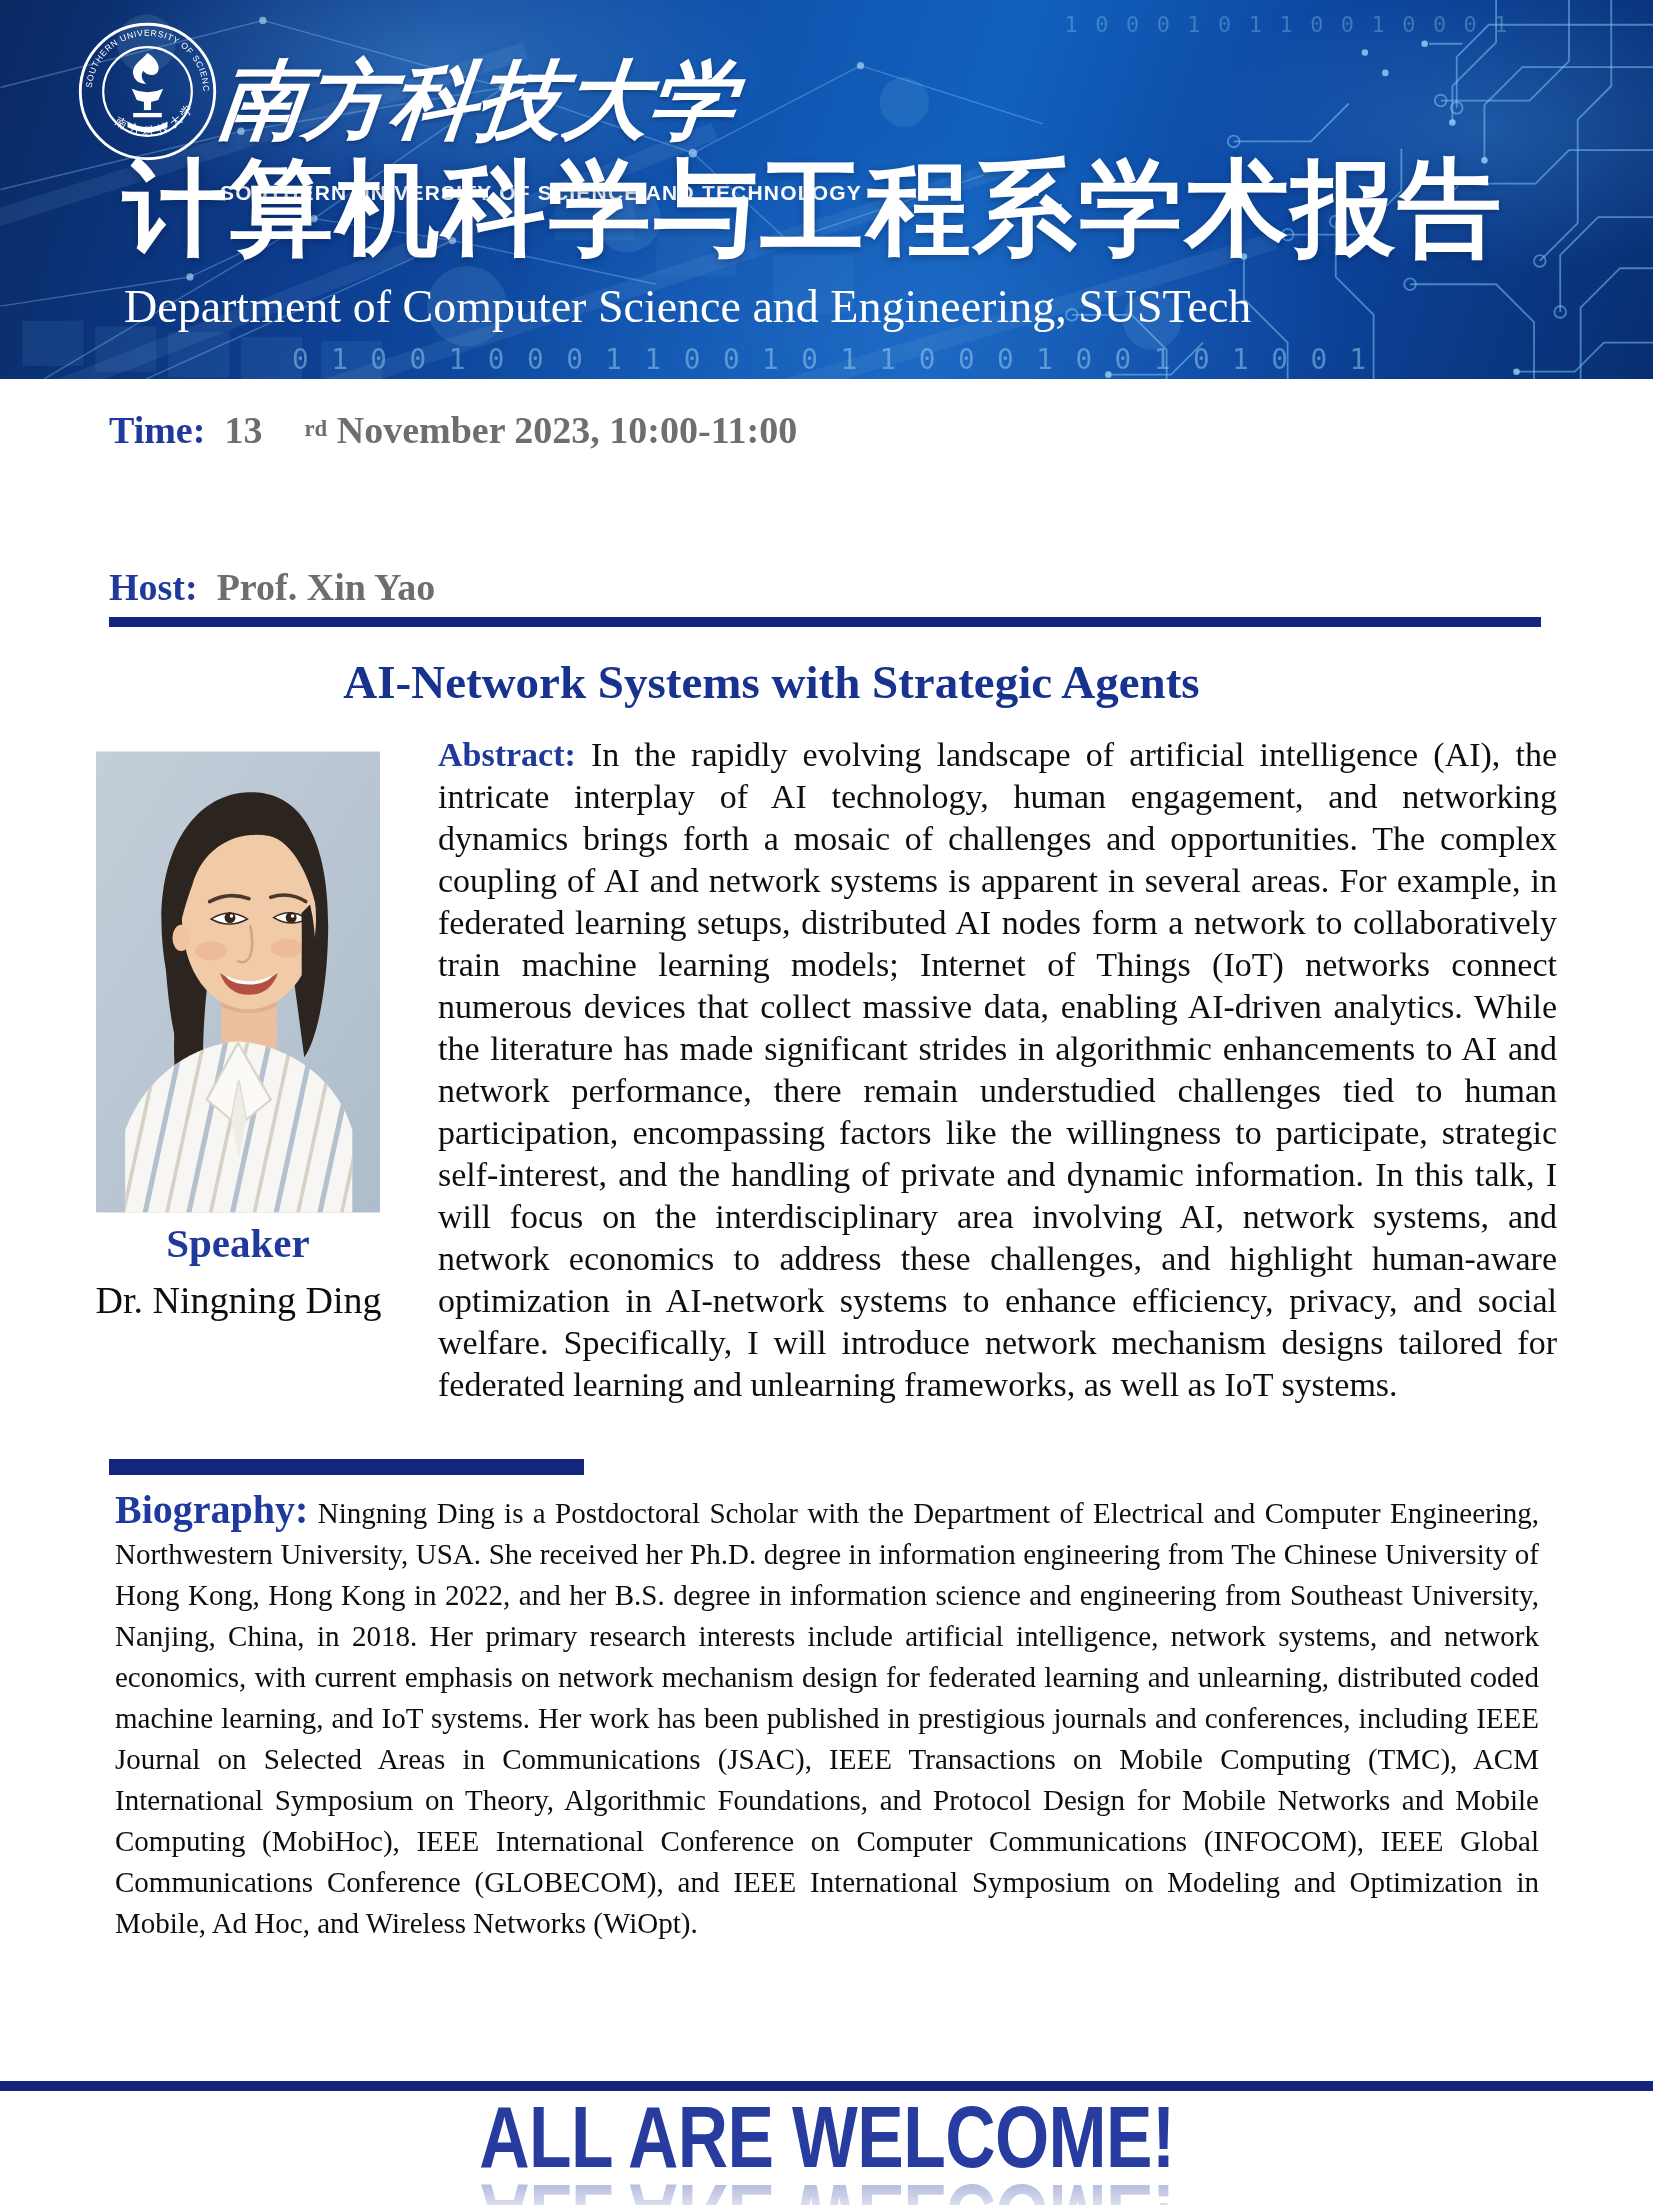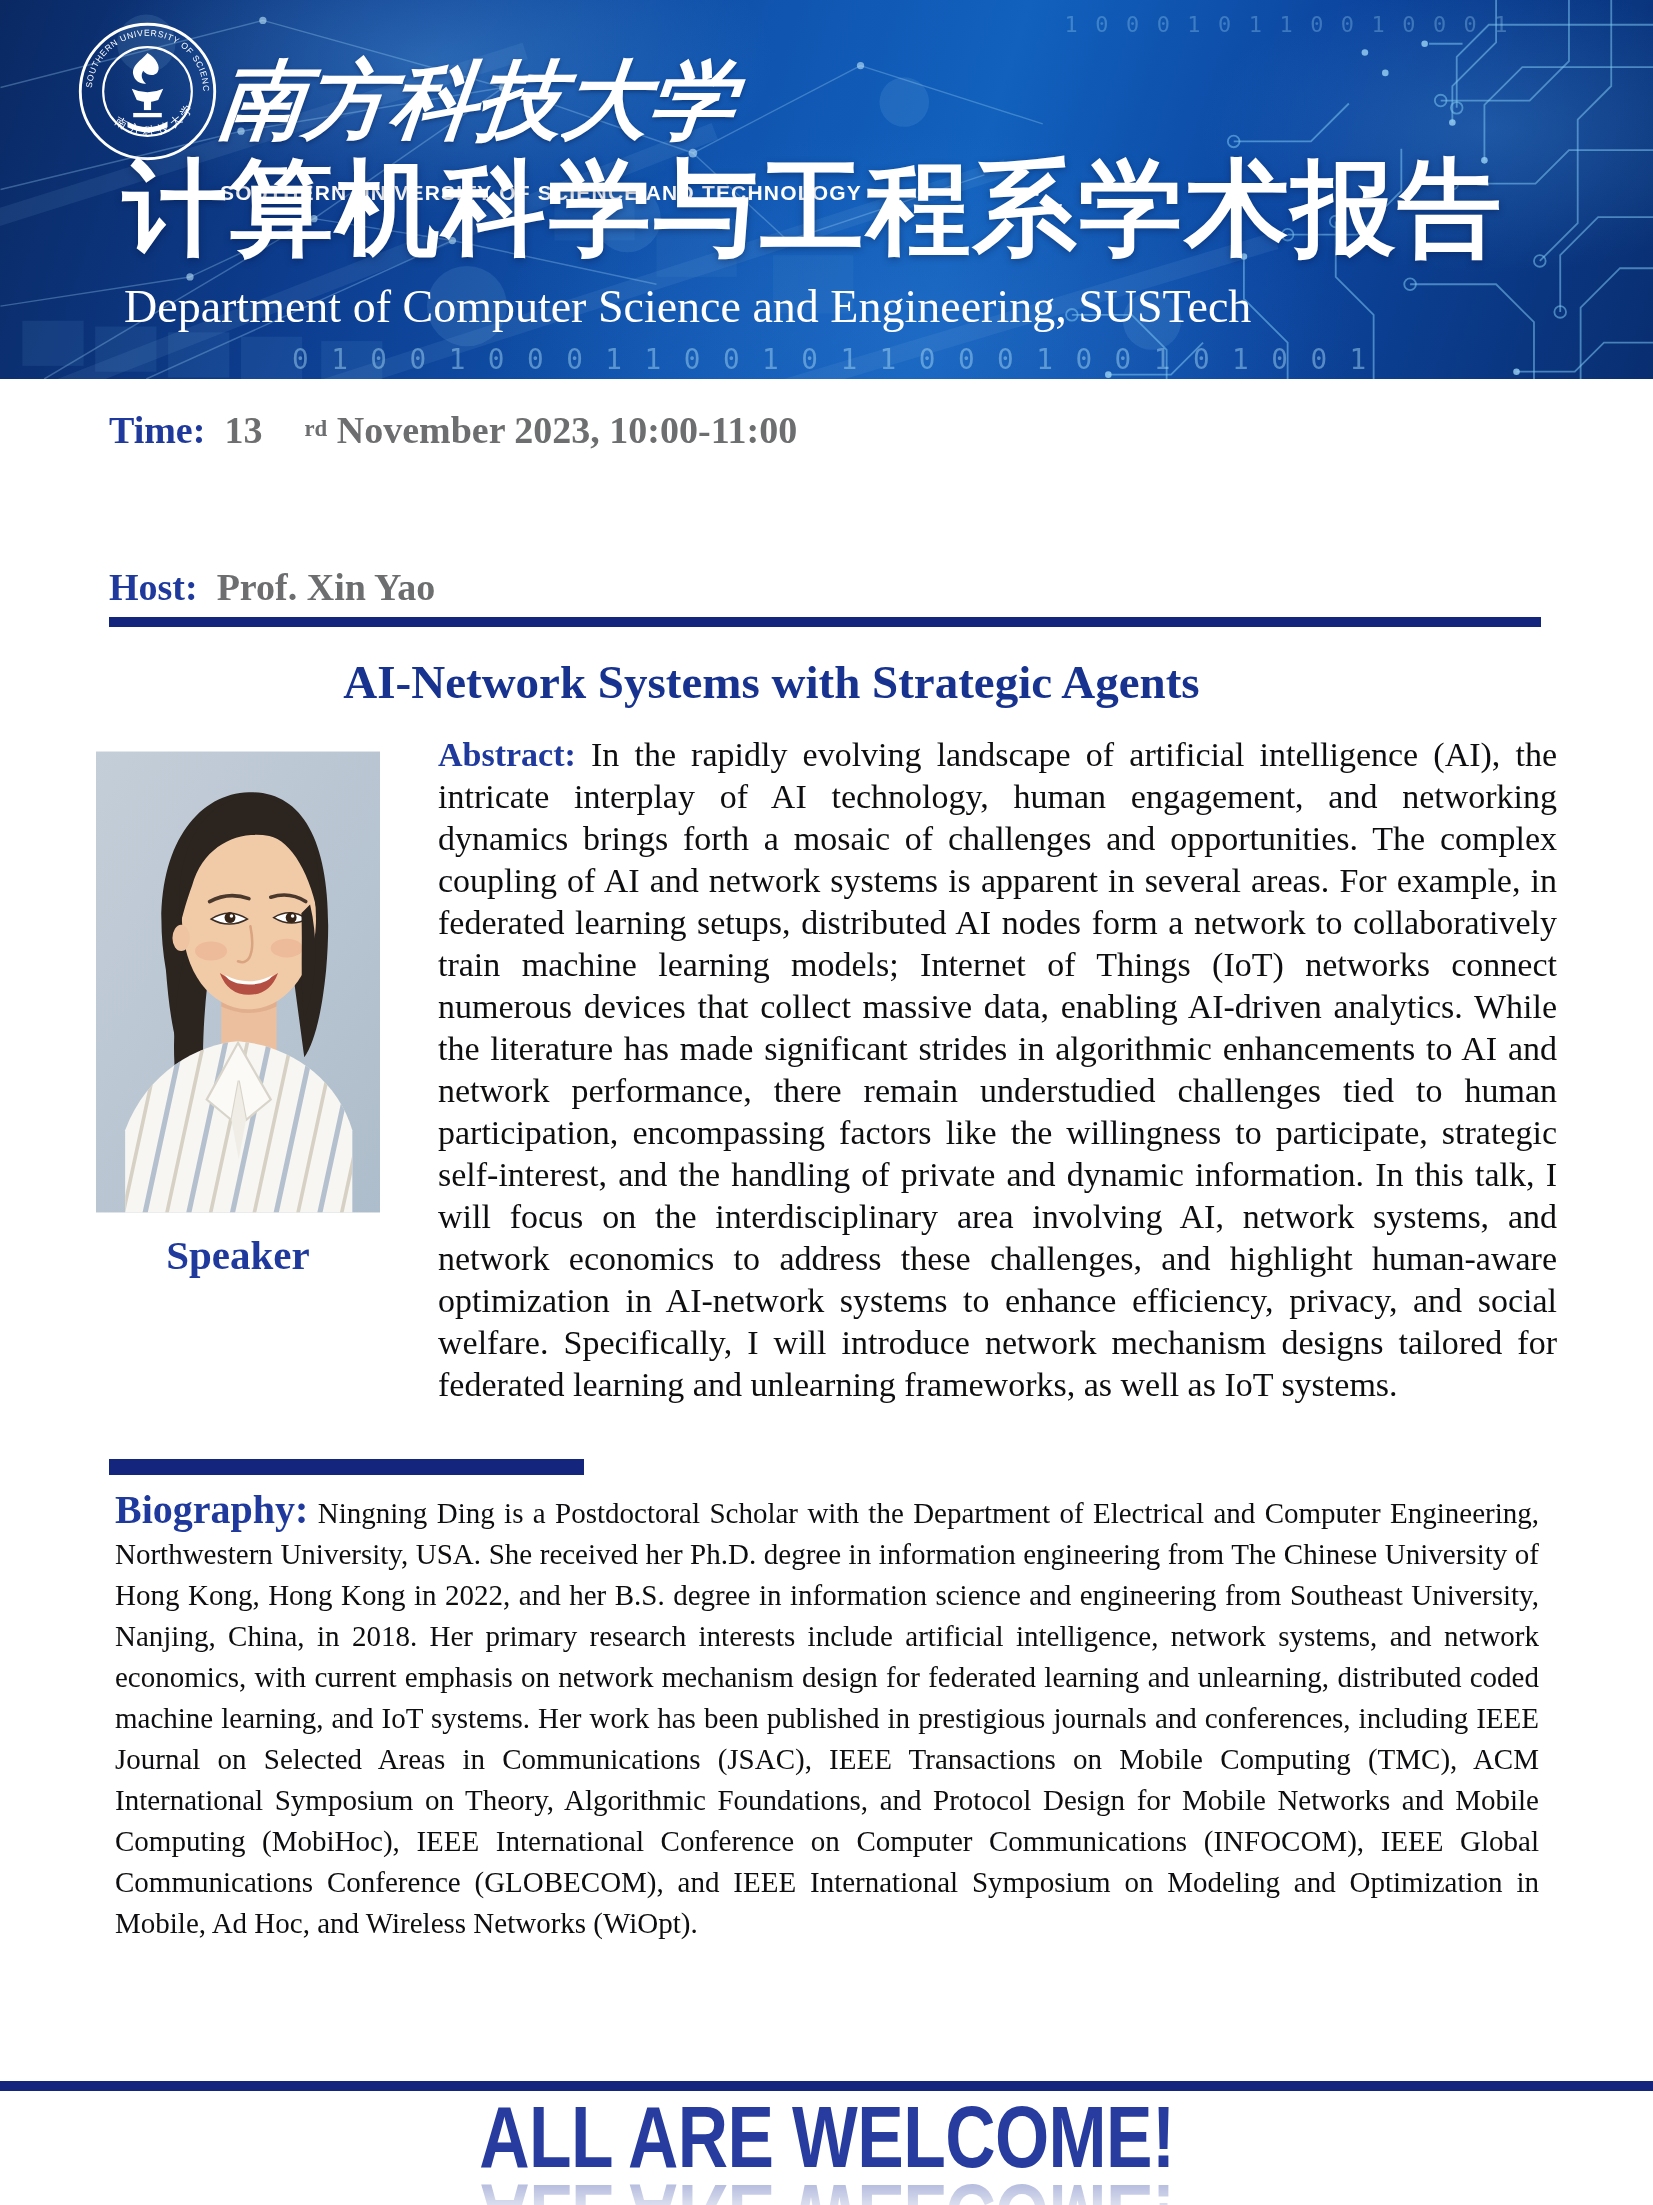--- a/index.html
+++ b/index.html
@@ -37,21 +37,21 @@
   .divider-bottom{left:0;top:2081px;width:1654px;height:9.5px;}
 
   
   .talk-title{position:absolute;left:0;top:655px;width:1543px;text-align:center;
       font-weight:bold;font-size:47px;color:var(--title_blue,#17338f);}
   .photo-wrap{position:absolute;left:96px;top:751px;width:284px;height:462px;overflow:hidden;}
   .abstract{position:absolute;left:438px;top:734px;width:1119px;font-size:34px;line-height:42px;
       text-align:justify;color:#0e0e10;}
   .para-label{font-weight:bold;color:var(--label_blue,#1f3a9c);}
   .speaker-label{position:absolute;left:96px;top:1219px;width:284px;text-align:center;
-      font-weight:bold;font-size:41px;color:var(--label_blue,#1f3a9c);margin-top:12px;}
+      font-weight:bold;font-size:41px;color:var(--label_blue,#1f3a9c);}
   .speaker-name{position:absolute;left:56px;top:1278px;width:365px;text-align:center;
       font-size:38px;color:#0e0e10;white-space:nowrap;}
 
   
   .bio{position:absolute;left:115px;top:1489px;width:1424px;font-size:29px;line-height:41px;
       text-align:justify;color:#0e0e10;}
   .bio .para-label{font-size:40px;}
 
   
   .welcome-wrap{position:absolute;left:0;top:2100px;width:1654px;text-align:center;}
@@ -289,20 +289,21 @@
 
         <path d="M195 400 L152 478 L186 506 L196 452 L206 506 L240 478 Z" fill="#fbfaf7" stroke="#d8d4c9" stroke-width="3"></path>
         <path d="M196 452 L186 506 L196 560 L206 506 Z" fill="#efede6"></path>
       </g>
     </svg>
   </div>
 
   <div class="abstract"><span class="para-label">Abstract:</span> <span>In the rapidly evolving landscape of artificial intelligence (AI), the intricate interplay of AI technology, human engagement, and networking dynamics brings forth a mosaic of challenges and opportunities. The complex coupling of AI and network systems is apparent in several areas. For example, in federated learning setups, distributed AI nodes form a network to collaboratively train machine learning models; Internet of Things (IoT) networks connect numerous devices that collect massive data, enabling AI-driven analytics. While the literature has made significant strides in algorithmic enhancements to AI and network performance, there remain understudied challenges tied to human participation, encompassing factors like the willingness to participate, strategic self-interest, and the handling of private and dynamic information. In this talk, I will focus on the interdisciplinary area involving AI, network systems, and network economics to address these challenges, and highlight human-aware optimization in AI-network systems to enhance efficiency, privacy, and social welfare. Specifically, I will introduce network mechanism designs tailored for federated learning and unlearning frameworks, as well as IoT systems.</span></div>
 
   <div class="speaker-label">Speaker</div>
+  <div class="speaker-name">Dr. Ningning Ding</div>
 
   <div class="divider divider-short"></div>
   <div class="bio"><span class="para-label">Biography:</span> <span>Ningning Ding is a Postdoctoral Scholar with the Department of Electrical and Computer Engineering, Northwestern University, USA. She received her Ph.D. degree in information engineering from The Chinese University of Hong Kong, Hong Kong in 2022, and her B.S. degree in information science and engineering from Southeast University, Nanjing, China, in 2018. Her primary research interests include artificial intelligence, network systems, and network economics, with current emphasis on network mechanism design for federated learning and unlearning, distributed coded machine learning, and IoT systems. Her work has been published in prestigious journals and conferences, including IEEE Journal on Selected Areas in Communications (JSAC), IEEE Transactions on Mobile Computing (TMC), ACM International Symposium on Theory, Algorithmic Foundations, and Protocol Design for Mobile Networks and Mobile Computing (MobiHoc), IEEE International Conference on Computer Communications (INFOCOM), IEEE Global Communications Conference (GLOBECOM), and IEEE International Symposium on Modeling and Optimization in Mobile, Ad Hoc, and Wireless Networks (WiOpt).</span></div>
 
   <div class="divider divider-bottom"></div>
   <div class="welcome-wrap">
     <span class="welcome">ALL ARE WELCOME!</span>
     <span class="welcome welcome-reflection">ALL ARE WELCOME!</span>
   </div>
 

